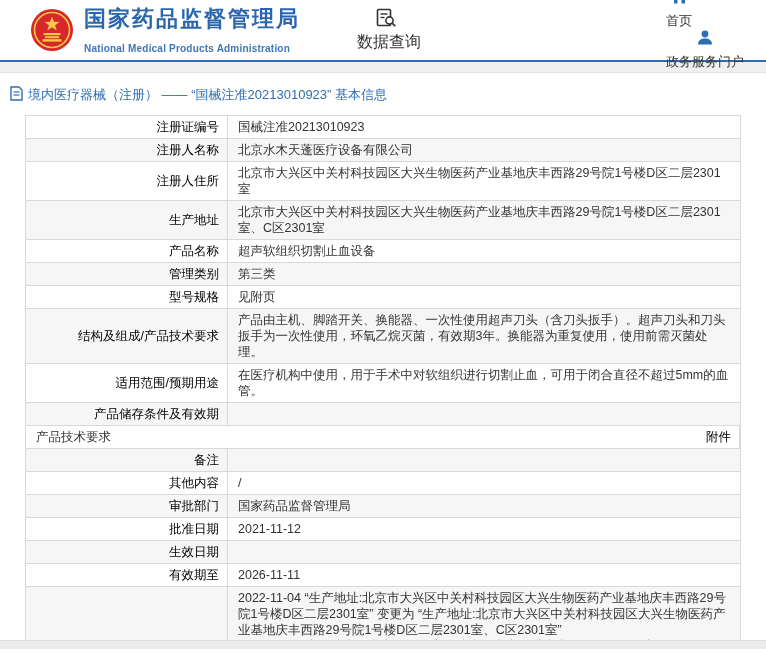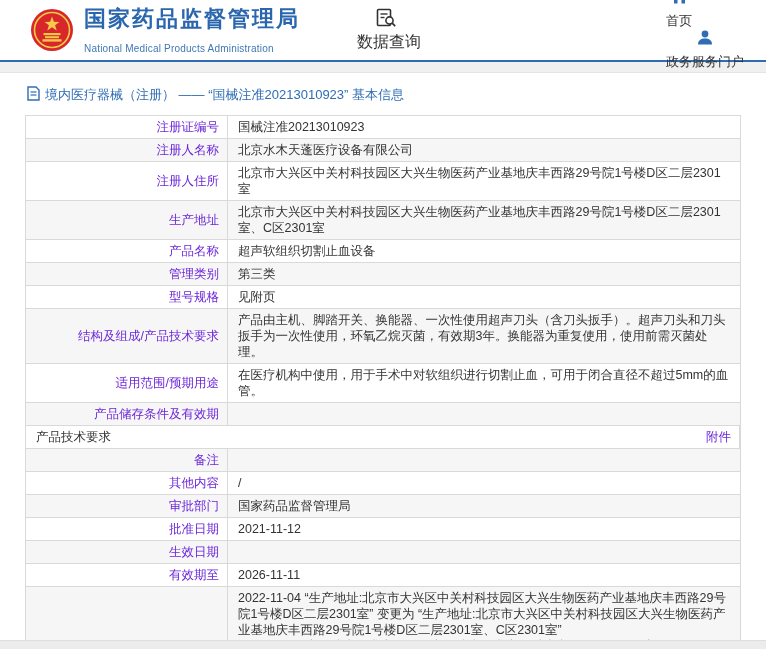--- a/index.html
+++ b/index.html
@@ -13,50 +13,50 @@
     height:62px; background:#fff; border-bottom:2px solid #2e6db4;
     display:flex; align-items:center; justify-content:space-between;
     padding:0 22px 0 30px;
   }
   .header-left{ display:flex; align-items:center; }
   .emblem{ width:44px; height:44px; flex:0 0 auto; }
   .title-block{ margin-left:10px; }
   .site-title{
     font-size:22px; font-weight:bold; color:#2a66ad; letter-spacing:2px; line-height:26px;
   }
-  .site-subtitle{ font-size:10px; color:#3f77b5; letter-spacing:0.2px; margin-top:11px; }
+  .site-subtitle{ font-size:10px; color:#3f77b5; letter-spacing:0.2px; margin-top:11px;font-weight:bold; }
   .nav-dataquery{
     display:flex; align-items:center; margin-left:52px; cursor:pointer;flex-direction:column;
   }
   .nav-dataquery .dq-label{ font-size:16px; color:#333; margin-left:5px; }
   .header-right{ display:flex; align-items:flex-start;flex-direction:column; }
   .nav-item{
     display:flex; flex-direction:column; align-items:center;
     margin-left:34px; cursor:pointer;
   }
   .nav-item .nav-label{ font-size:13px; color:#333; margin-top:4px; }
   
   .header-gap{ height:11px; background:#f0f0f0; border-bottom:1px solid #e4e4e4; }
   
   .breadcrumb{
     display:flex; align-items:center;
-    padding:13px 0 9px 27px; font-size:13px; color:#2e6db4;
+    padding:13px 0 9px 10px; font-size:13px; color:#2e6db4;
   }
   .breadcrumb .bc-text{ margin-left:5px; }
   
   .info-table{
     margin:2px 25px 0 25px; width:716px;
     border:1px solid #d9d9d9; border-bottom:none;
     font-size:12.5px;
   }
   .row{ display:flex; border-bottom:1px solid #d9d9d9; background:#fff; }
   .row:nth-child(even){ background:#f6f6f6; }
   .cell{ padding:3px 10px; line-height:16px; }
   .cell.label{
-    width:202px; flex:0 0 202px; text-align:right; color:#6d28d9;
+    width:202px; flex:0 0 202px; text-align:right; color:#000000;
     border-right:1px solid #d9d9d9; padding-right:8px;
     display:flex; align-items:center; justify-content:flex-end;
   }
   .cell.value{
     flex:1; color:#333; white-space:pre-wrap; word-break:break-all;
     display:flex; align-items:center; text-align:left;
   }
   .cell.value .val-text{ width:100%; }
   .row.min-h{ min-height:21px; }
   

